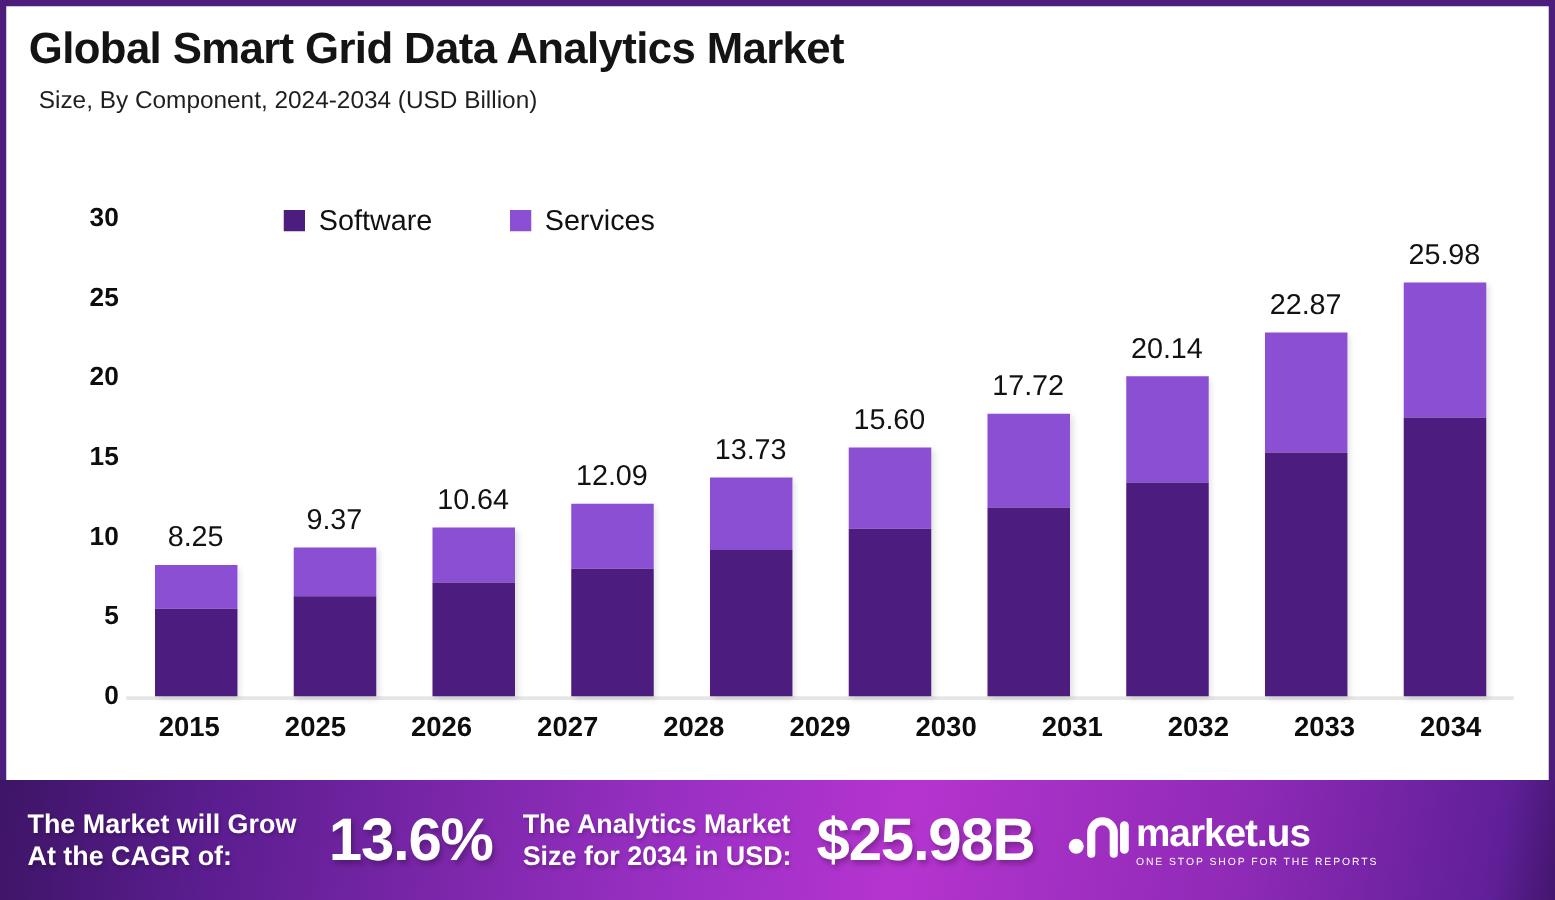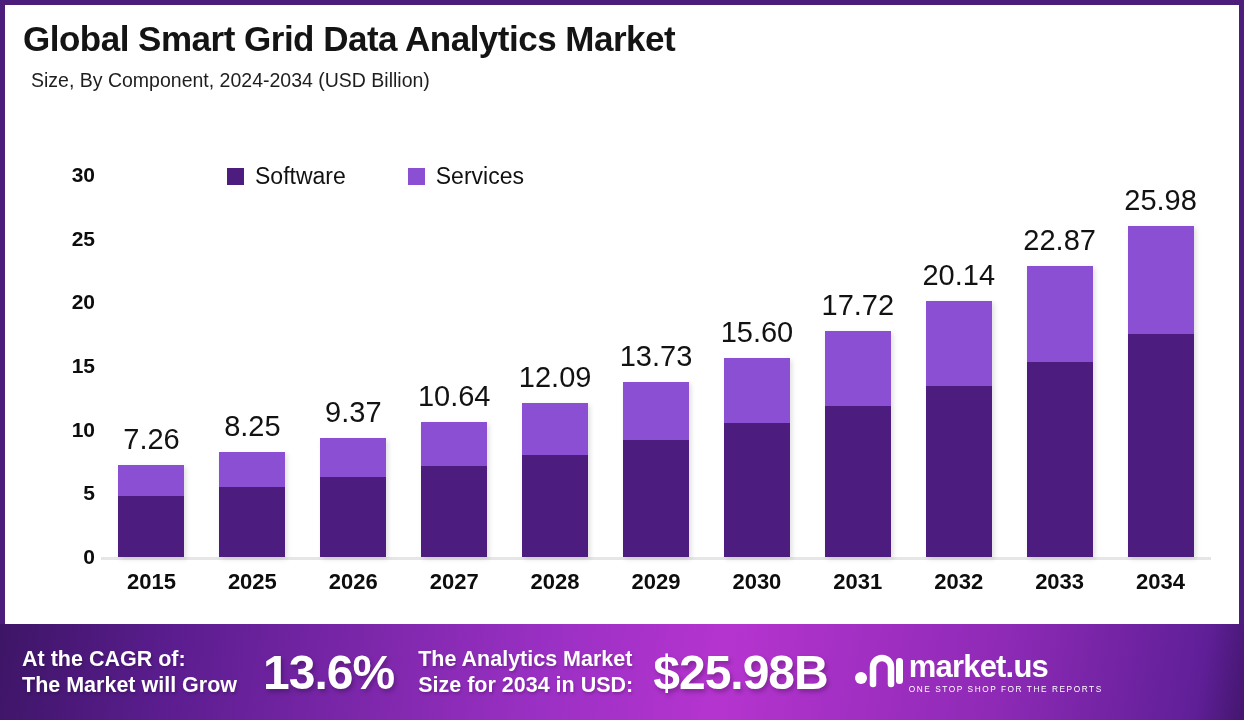--- a/index.html
+++ b/index.html
@@ -77,21 +77,21 @@
     height: 440px;
     display: flex;
     flex-direction: column;
     justify-content: flex-end;
     align-items: center;
   }
   .bar-value {
     position: absolute;
     left: 0; width: 101px;
     text-align: center;
-    font-size: 29px;
+    font-size: 23px;
     font-weight: 400;
     color: #121212;
     white-space: nowrap;
   }
   .bar-stack {
     width: 66px;
     display: flex;
     flex-direction: column;
     justify-content: flex-end;
     box-shadow: 2px 2px 5px rgba(0,0,0,0.13);
@@ -199,27 +199,20 @@
         <div class="y-tick" style="top: 432px;">0</div>
         <div class="y-tick" style="top: 368.333px;">5</div>
         <div class="y-tick" style="top: 304.667px;">10</div>
         <div class="y-tick" style="top: 241px;">15</div>
         <div class="y-tick" style="top: 177.333px;">20</div>
         <div class="y-tick" style="top: 113.667px;">25</div>
         <div class="y-tick" style="top: 50px;">30</div>
       </div>
     <div id="baseline"></div>
     <div id="bars">
-        <div class="bar-group">
-          <div class="bar-value" style="bottom: 101.444px;">7.26</div>
-          <div class="bar-stack">
-            <div class="seg-services" style="height: 31.4513px; background: rgb(138, 79, 211);"></div>
-            <div class="seg-software" style="height: 60.9927px; background: rgb(76, 29, 126);"></div>
-          </div>
-        </div>
         <div class="bar-group">
           <div class="bar-value" style="bottom: 114.05px;">8.25</div>
           <div class="bar-stack">
             <div class="seg-services" style="height: 34.762px; background: rgb(138, 79, 211);"></div>
             <div class="seg-software" style="height: 70.288px; background: rgb(76, 29, 126);"></div>
           </div>
         </div>
         <div class="bar-group">
           <div class="bar-value" style="bottom: 128.311px;">9.37</div>
           <div class="bar-stack">
@@ -305,22 +298,22 @@
         <span class="legend-label">Software</span>
       </div>
       <div class="legend-item">
         <span class="legend-swatch" style="background: rgb(138, 79, 211);"></span>
         <span class="legend-label">Services</span>
       </div>
     </div>
 
   <div id="footer">
     <div id="foot-cagr-caption" class="foot-caption">
+      <div>The Market will Grow</div>
       <div>At the CAGR of:</div>
-      <div>The Market will Grow</div>
     </div>
     <div id="foot-cagr-value" class="foot-figure">13.6%</div>
     <div id="foot-forecast-caption" class="foot-caption">
       <div>The Analytics Market</div>
       <div>Size for 2034 in USD:</div>
     </div>
     <div id="foot-forecast-value" class="foot-figure">$25.98B</div>
     <div id="logo">
       <span id="logo-mark">
         <svg width="54" height="36" viewBox="0 0 54 36" aria-hidden="true">

